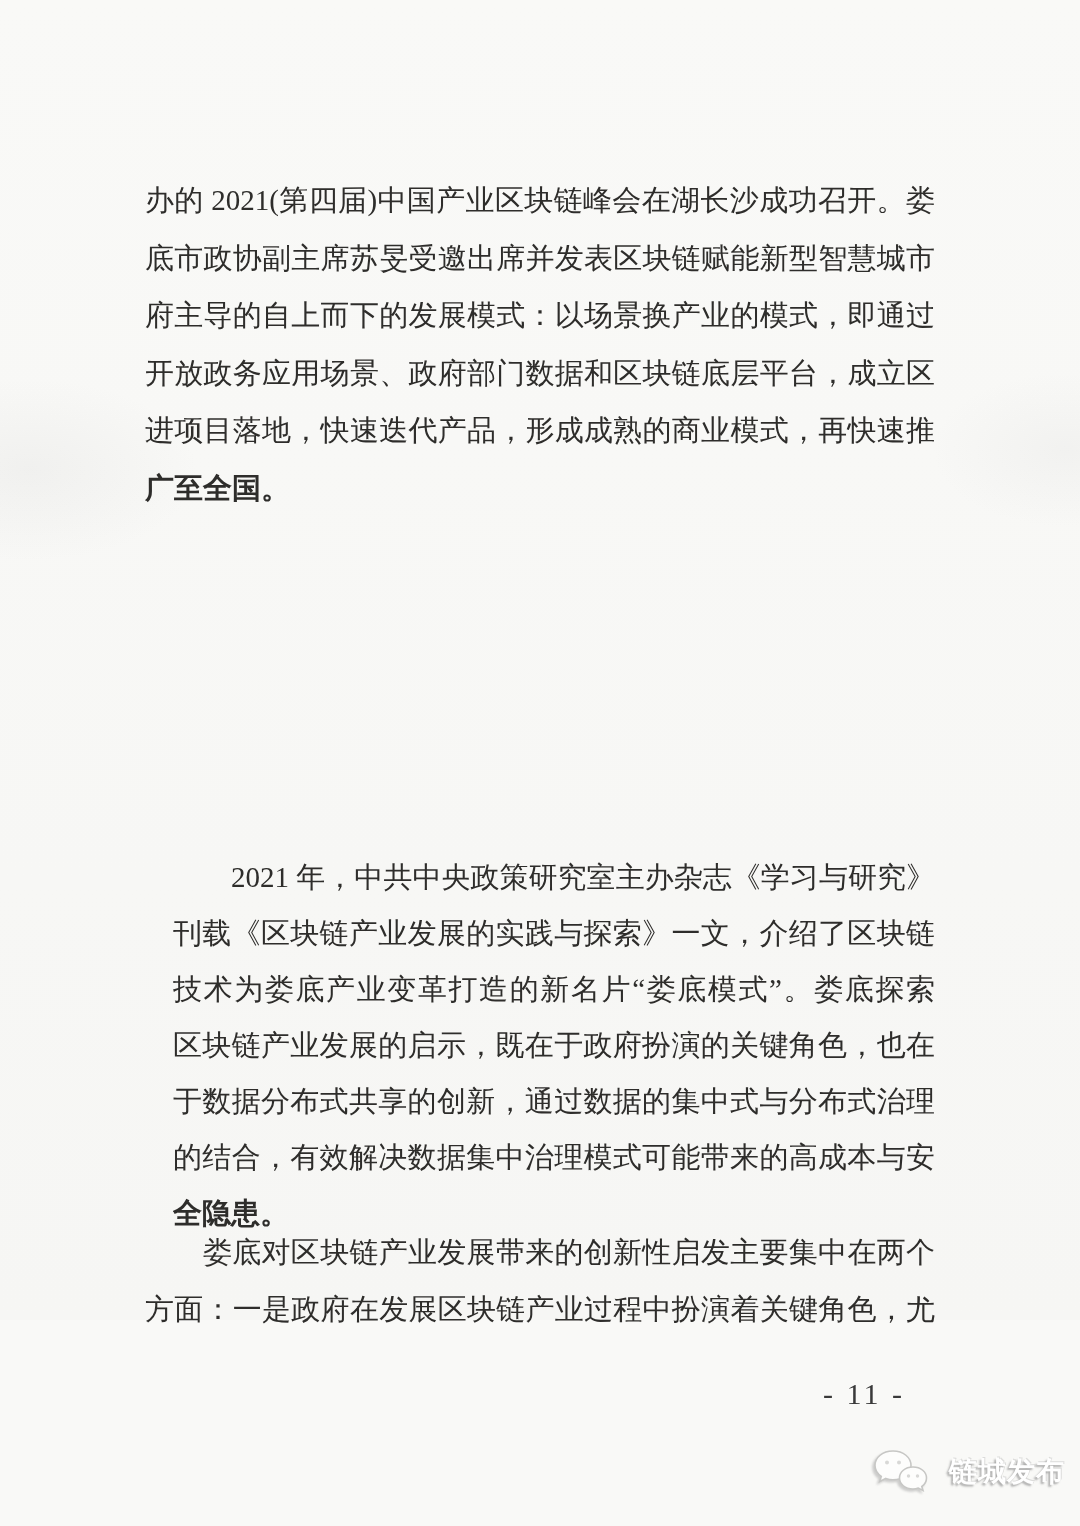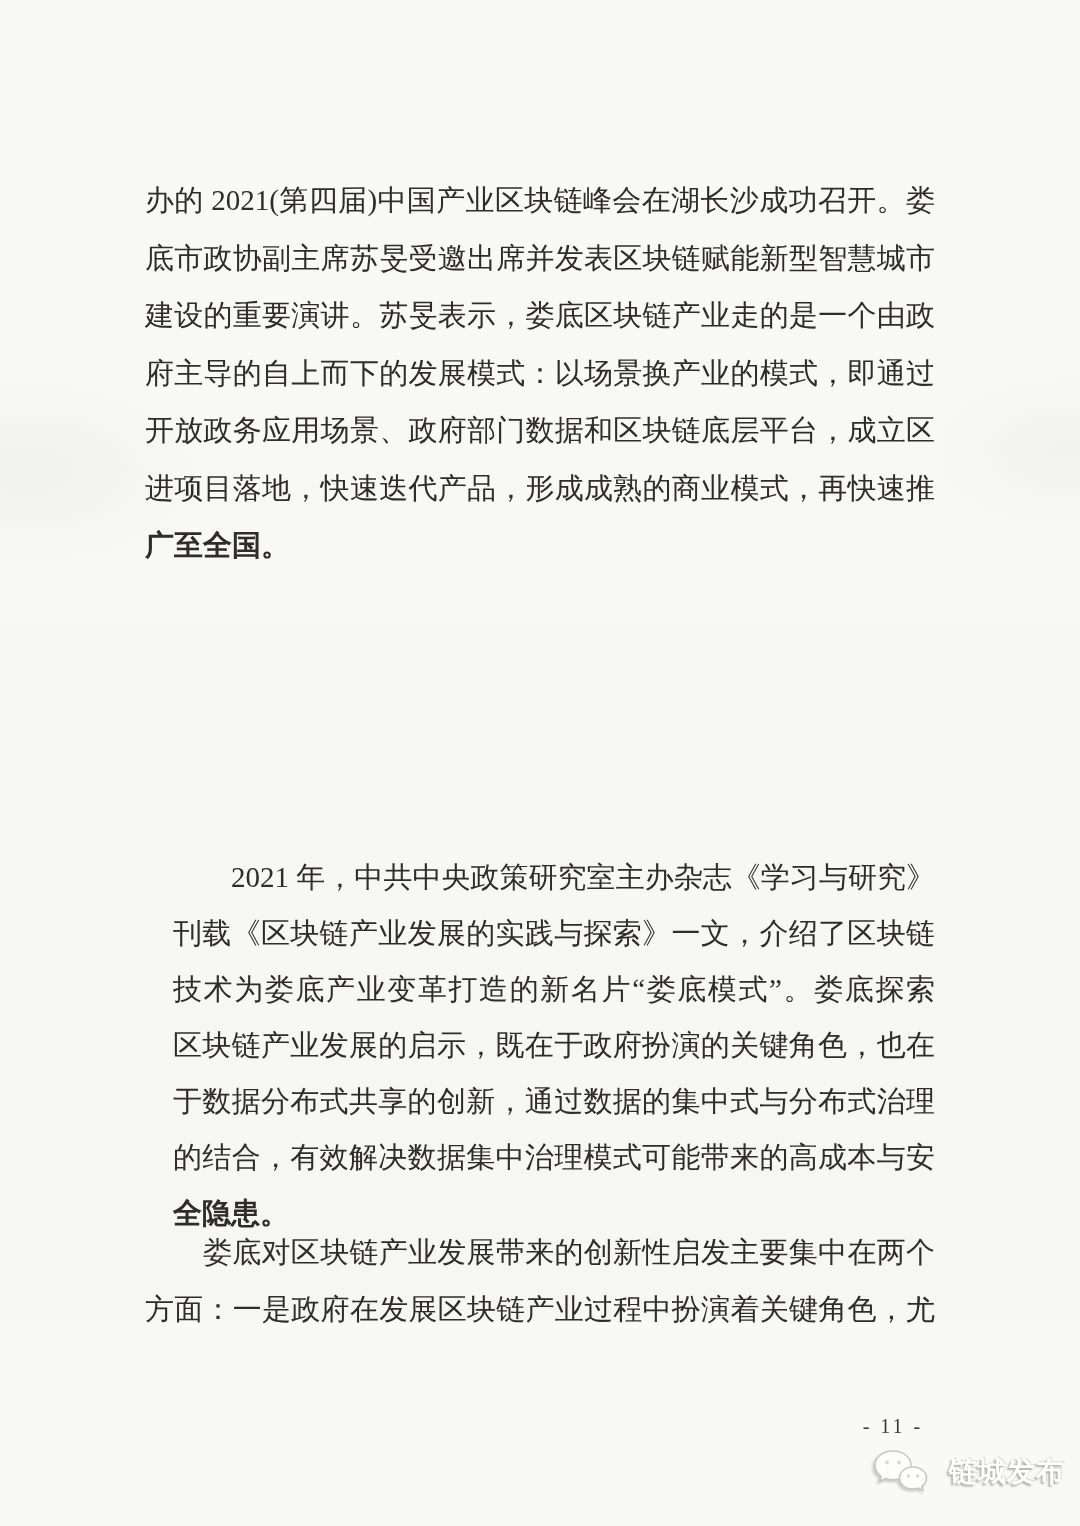--- a/index.html
+++ b/index.html
@@ -50,23 +50,23 @@
   .heading{
     position:absolute;
     left:145px;top:676px;width:790px;
     font-size:38px;font-weight:700;
     color:var(--heading-ink);
     text-align:center;
   }
   .heading .hline{height:56px;line-height:56px;text-align:center;text-align-last:center;overflow:hidden;}
   .page-number{
     position:absolute;
-    left:823px;top:1409px;width:140px;
-    font-size:20px;letter-spacing:3px;
-    color:#3a3a3a;text-align:center;
+    left:823px;top:1377px;width:140px;
+    font-size:30px;letter-spacing:3px;
+    color:#3a3a3a;text-align:left;
     line-height:34px;height:34px;overflow:hidden;
   }
   .watermark{
     position:absolute;
     left:872px;top:1448px;
     display:flex;align-items:center;gap:21px;
   }
   .wm-icon{
     display:inline-block;width:56px;height:48px;
     filter:drop-shadow(-2px 2px 1px rgba(150,150,150,0.45));
@@ -81,21 +81,20 @@
   }
 </style>
 </head>
 <body>
 
 <div class="page">
 
   <div class="textblock para1">
     <div class="line">办的 2021(第四届)中国产业区块链峰会在湖长沙成功召开。娄</div>
     <div class="line">底市政协副主席苏旻受邀出席并发表区块链赋能新型智慧城市</div>
-    <div class="line">建设的重要演讲。苏旻表示，娄底区块链产业走的是一个由政</div>
     <div class="line">府主导的自上而下的发展模式：以场景换产业的模式，即通过</div>
     <div class="line">开放政务应用场景、政府部门数据和区块链底层平台，成立区</div>
     <div class="line">进项目落地，快速迭代产品，形成成熟的商业模式，再快速推</div>
     <div class="line lastline">广至全国。</div>
   </div>
 
 
   <div class="textblock para2">
     <div class="line indent">2021 年，中共中央政策研究室主办杂志《学习与研究》</div>
     <div class="line">刊载《区块链产业发展的实践与探索》一文，介绍了区块链</div>

